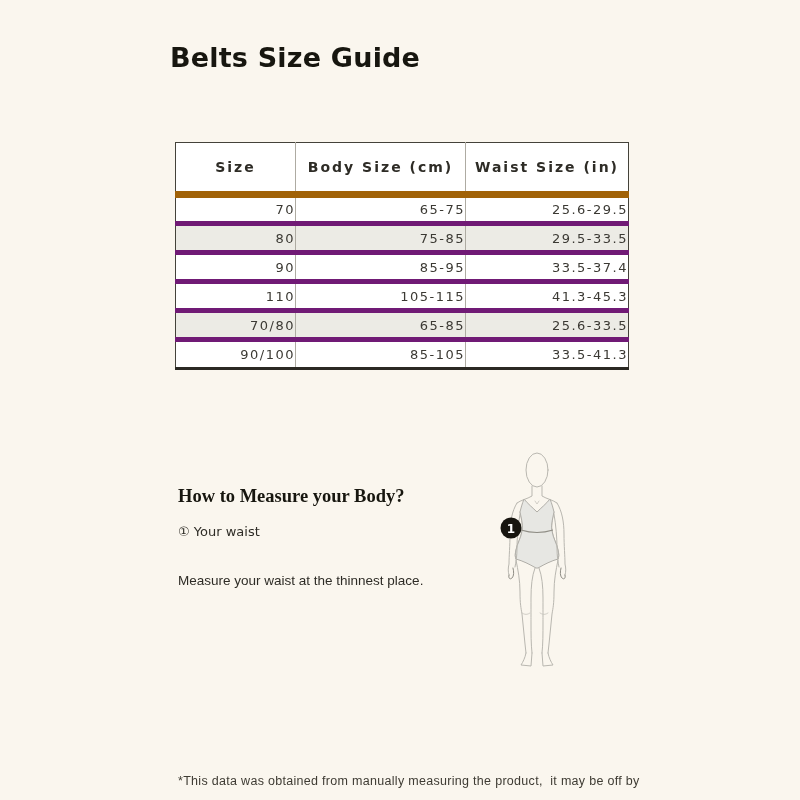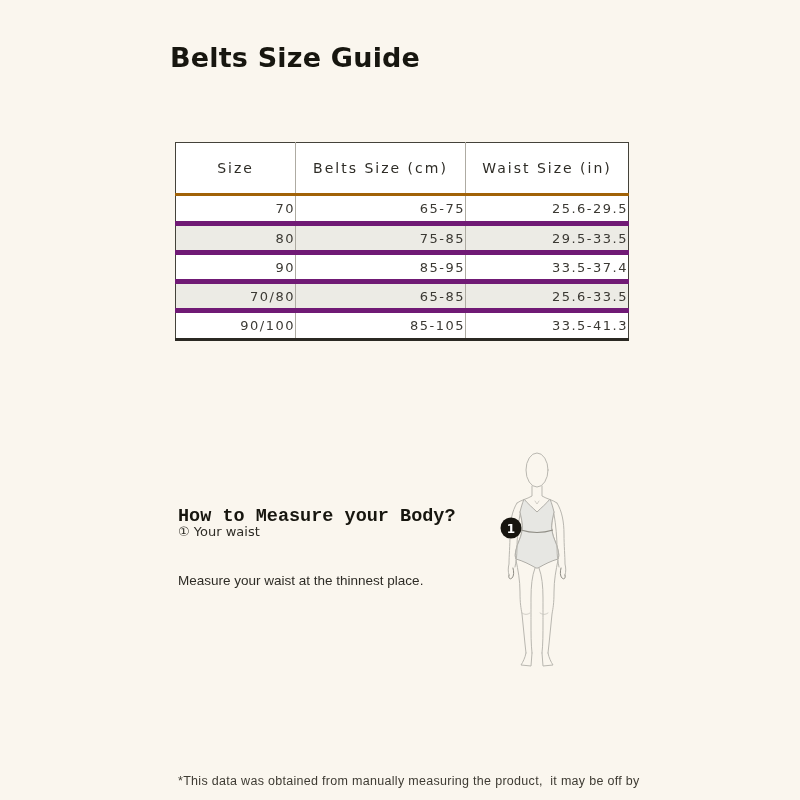--- a/index.html
+++ b/index.html
@@ -30,25 +30,25 @@
     font-family: "DejaVu Sans", sans-serif;
     background: #FFFFFF;
     border: 1.5px solid #44423A;
     border-bottom: 3px solid #2B2923;
   }
   table.size-table col.c1 { width: 120px; }
   table.size-table col.c2 { width: 170px; }
   table.size-table col.c3 { width: 163px; }
   table.size-table th {
     height: 52px;
-    font-weight: 400;
+    font-weight: 700;
     font-size: 14px;
     letter-spacing: 2px;
     color: #2E2C26;
-    border-bottom: 3px solid #a16207;
+    border-bottom: 7px solid #a16207;
     background: #FFFFFF;
     text-align: center;
     vertical-align: middle;
   }
   table.size-table td {
     height: 29px;
     font-size: 13px;
     letter-spacing: 1.5px;
     color: #3B3933;
     text-align: right;
@@ -56,25 +56,24 @@
   }
   table.size-table th + th,
   table.size-table td + td { border-left: 1px solid #AEABA2; }
   table.size-table tbody tr + tr td { border-top: 5px solid #701a75; }
   table.size-table tbody tr { background: #FFFFFF; }
   table.size-table tbody tr.alt { background: #ECEBE5; }
 
   .measure-heading {
     position: absolute;
     left: 178px; top: 486px;
-    font-family: Liberation Mono, monospace;
+    font-family: Liberation Serif, serif;
     font-weight: 700;
     font-size: 18.5px;
     color: #17160F;
-    margin-top: 20px;
   }
   .step-label {
     position: absolute;
     left: 178px; top: 524px;
     font-family: "DejaVu Sans", "Liberation Sans", sans-serif;
     font-size: 13px;
     color: #2E2C26;
   }
   .step-desc {
     position: absolute;
@@ -120,39 +119,44 @@
   <div class="table-wrap">
     <table class="size-table">
       <colgroup>
           <col class="c1">
           <col class="c2">
           <col class="c3">
         </colgroup>
       <thead>
         <tr>
           <th>Size</th>
-          <th>Belts Size (cm)</th>
+          <th>Body Size (cm)</th>
           <th>Waist Size (in)</th>
         </tr>
       </thead>
       <tbody>
         <tr>
           <td>70</td>
           <td>65-75</td>
           <td>25.6-29.5</td>
         </tr>
         <tr class="alt">
           <td>80</td>
           <td>75-85</td>
           <td>29.5-33.5</td>
         </tr>
         <tr>
           <td>90</td>
           <td>85-95</td>
           <td>33.5-37.4</td>
+        </tr>
+        <tr>
+          <td>110</td>
+          <td>105-115</td>
+          <td>41.3-45.3</td>
         </tr>
         <tr class="alt">
           <td>70/80</td>
           <td>65-85</td>
           <td>25.6-33.5</td>
         </tr>
         <tr>
           <td>90/100</td>
           <td>85-105</td>
           <td>33.5-41.3</td>

